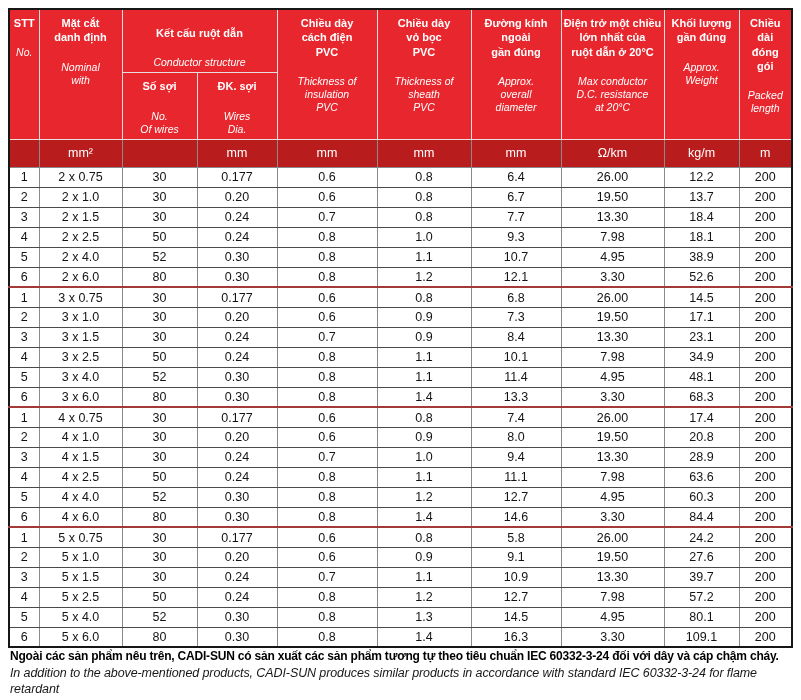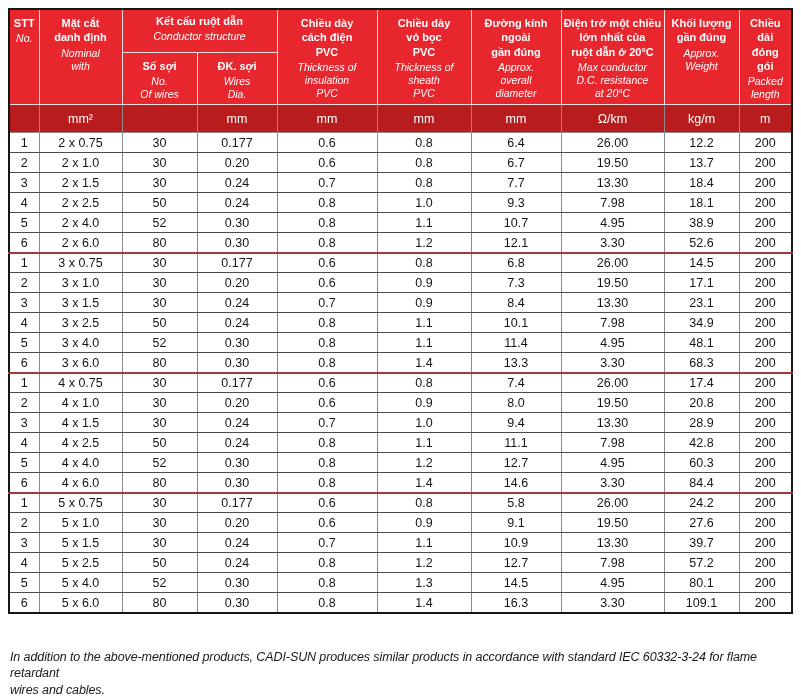--- a/index.html
+++ b/index.html
@@ -24,24 +24,24 @@
   th.red {
     background: #e8262d;
     color: #ffffff;
     font-weight: normal;
     vertical-align: top;
     text-align: center;
     padding: 6px 2px 3px 2px;
     border: 1.5px solid #e9dede;
   }
   th.red .vi { font-weight: bold; font-size: 11px; line-height: 1.3; white-space: pre-line; }
-  th.red .en { font-style: italic; font-size: 10.5px; line-height: 1.25; white-space: pre-line; margin-top: 2px; }
+  th.red .en { font-style: italic; font-size: 10.5px; line-height: 1.25; white-space: pre-line; margin-top: 16px; }
   tr.hdr-top { height: 43px; }
   tr.hdr-sub { height: 47px; }
-  th.group-hd { vertical-align: top; padding-top: 4px; }
+  th.group-hd { vertical-align: top; padding-top: 16px; }
 
   
   tr.units { height: 28px; }
   tr.units td {
     background: #b91c1c;
     color: #ffffff;
     font-size: 12.5px;
     text-align: center;
     vertical-align: middle;
     border: 1px solid #8a8a8a;
@@ -374,21 +374,21 @@
         </tr>
         <tr>
           <td>4</td>
           <td>4 x 2.5</td>
           <td>50</td>
           <td>0.24</td>
           <td>0.8</td>
           <td>1.1</td>
           <td>11.1</td>
           <td>7.98</td>
-          <td>42.8</td>
+          <td>63.6</td>
           <td>200</td>
         </tr>
         <tr>
           <td>5</td>
           <td>4 x 4.0</td>
           <td>52</td>
           <td>0.30</td>
           <td>0.8</td>
           <td>1.2</td>
           <td>12.7</td>
@@ -477,17 +477,18 @@
           <td>1.4</td>
           <td>16.3</td>
           <td>3.30</td>
           <td>109.1</td>
           <td>200</td>
         </tr>
       </tbody>
   </table>
 
   <div class="footer">
+    <div class="vi">Ngoài các sản phẩm nêu trên, CADI-SUN có sản xuất các sản phẩm tương tự theo tiêu chuẩn IEC 60332-3-24 đối với dây và cáp chậm cháy.</div>
     <div class="en">In addition to the above-mentioned products, CADI-SUN produces similar products in accordance with standard IEC 60332-3-24 for flame retardant
 wires and cables.</div>
   </div>
 
 </div>
 
 </body></html>

